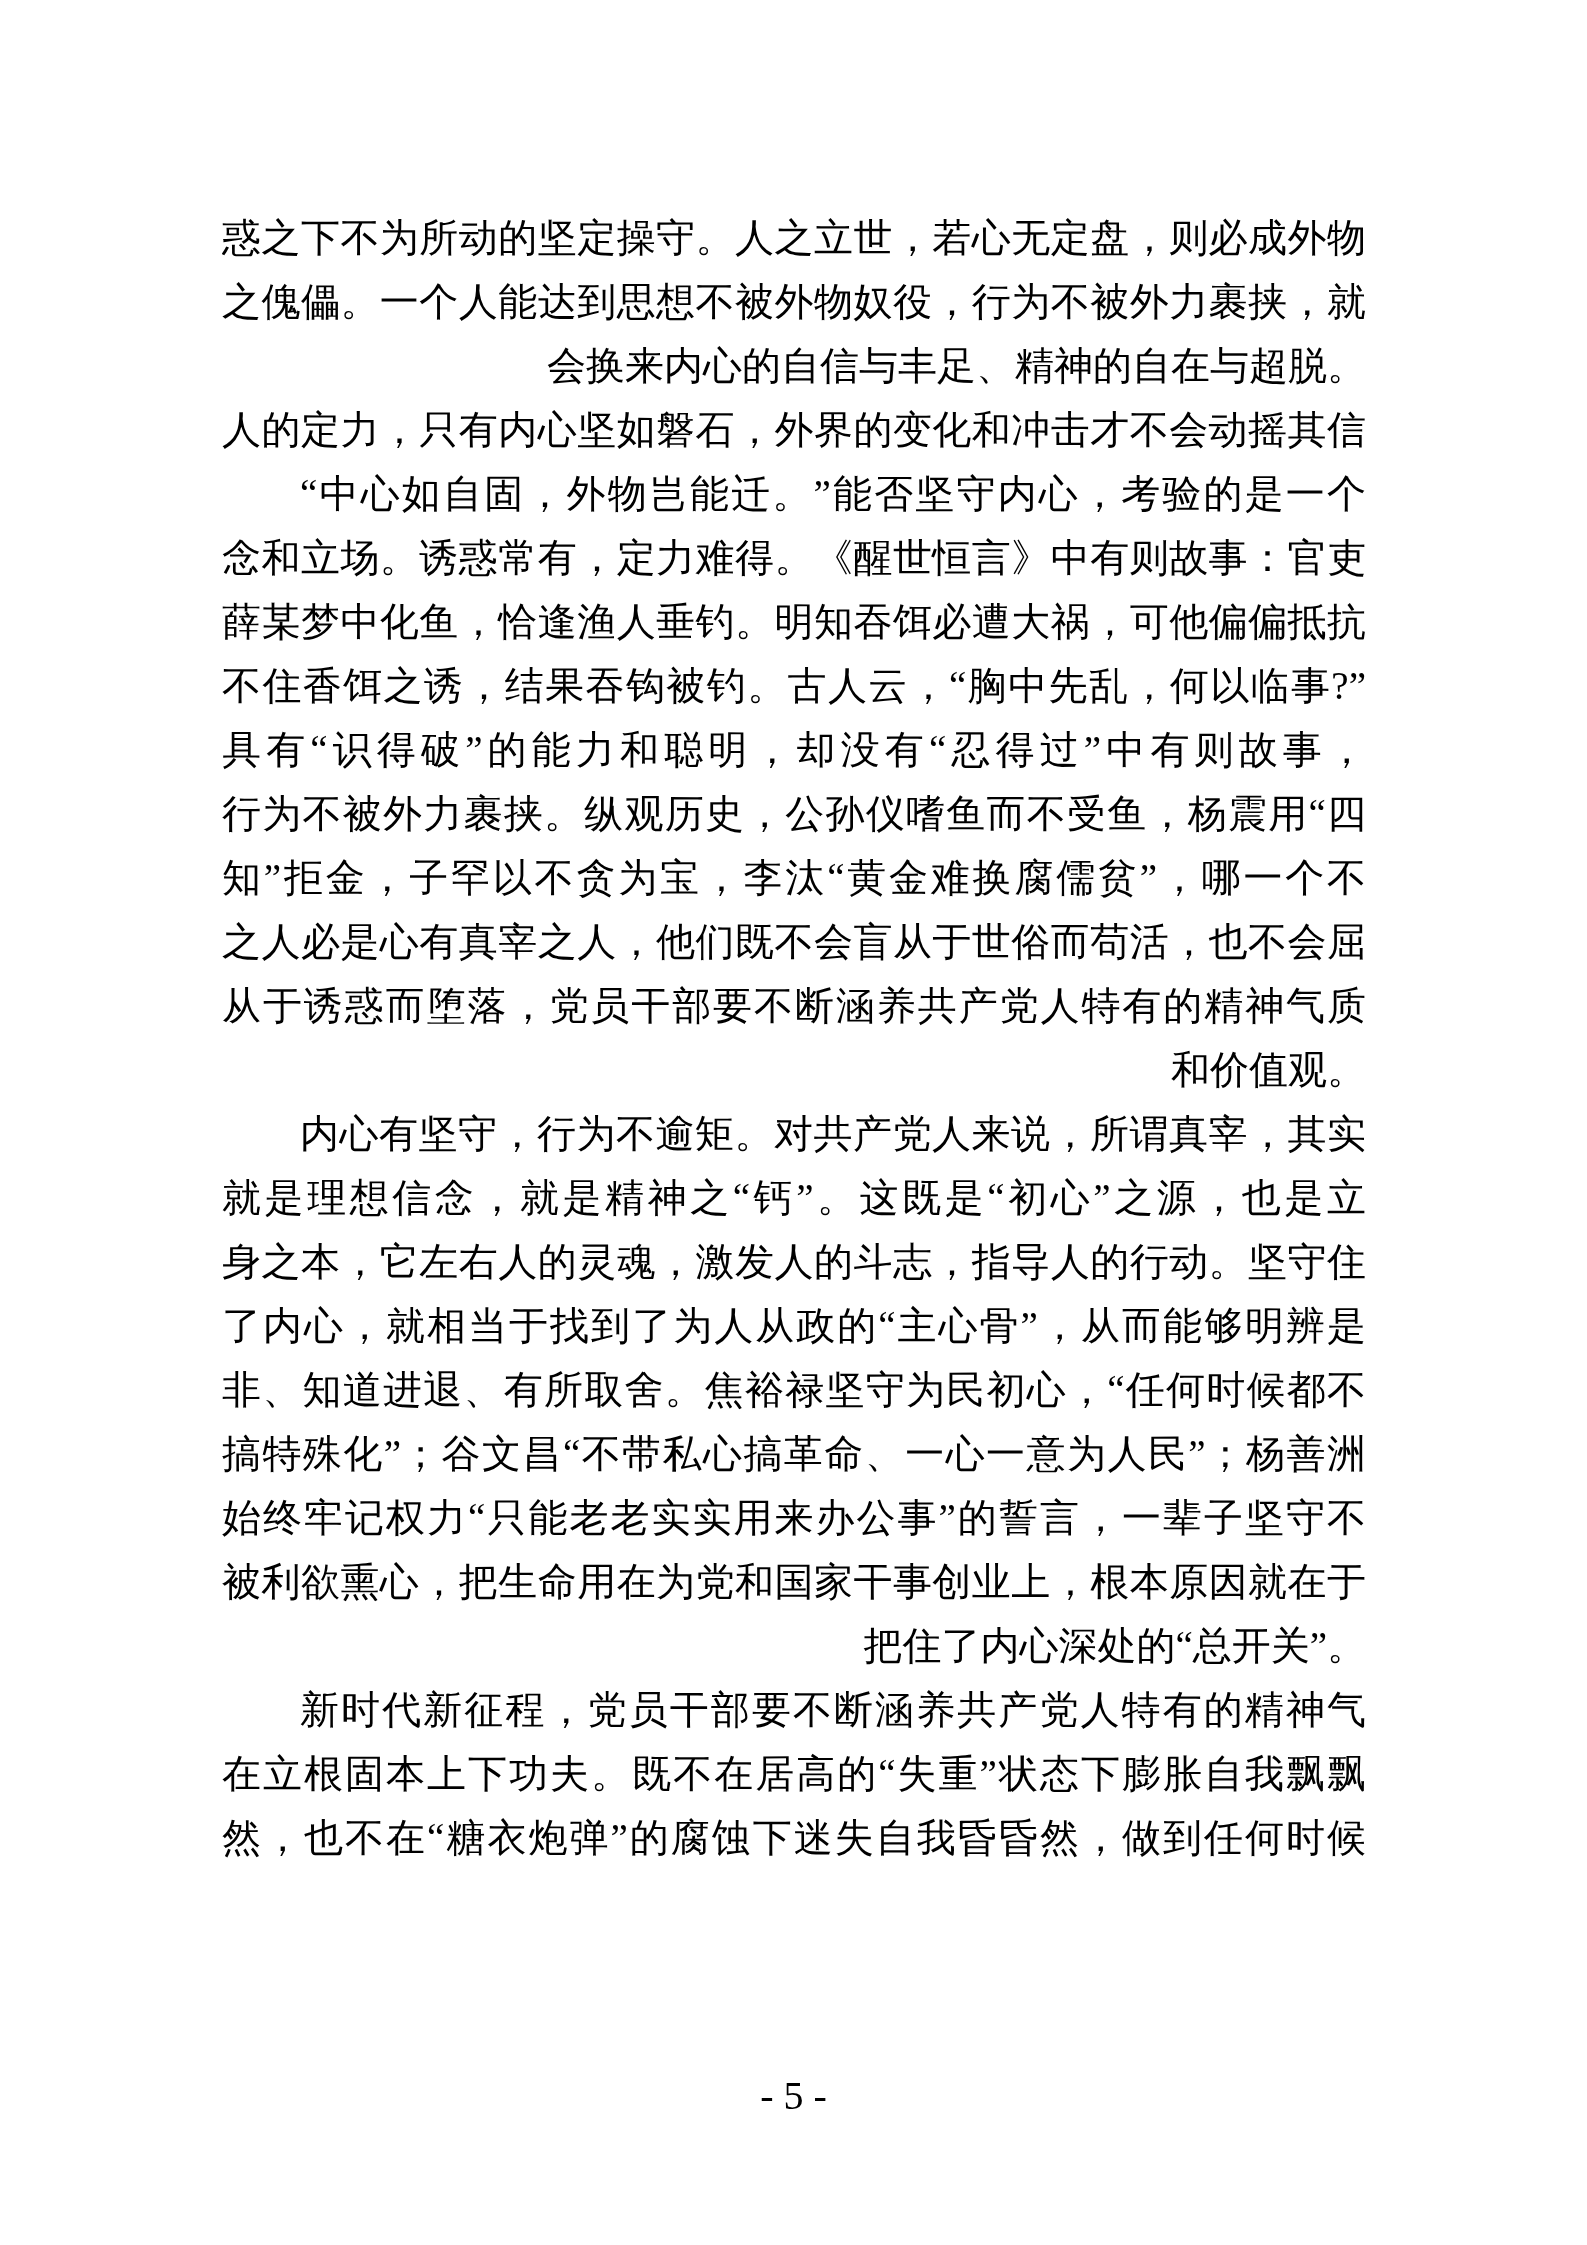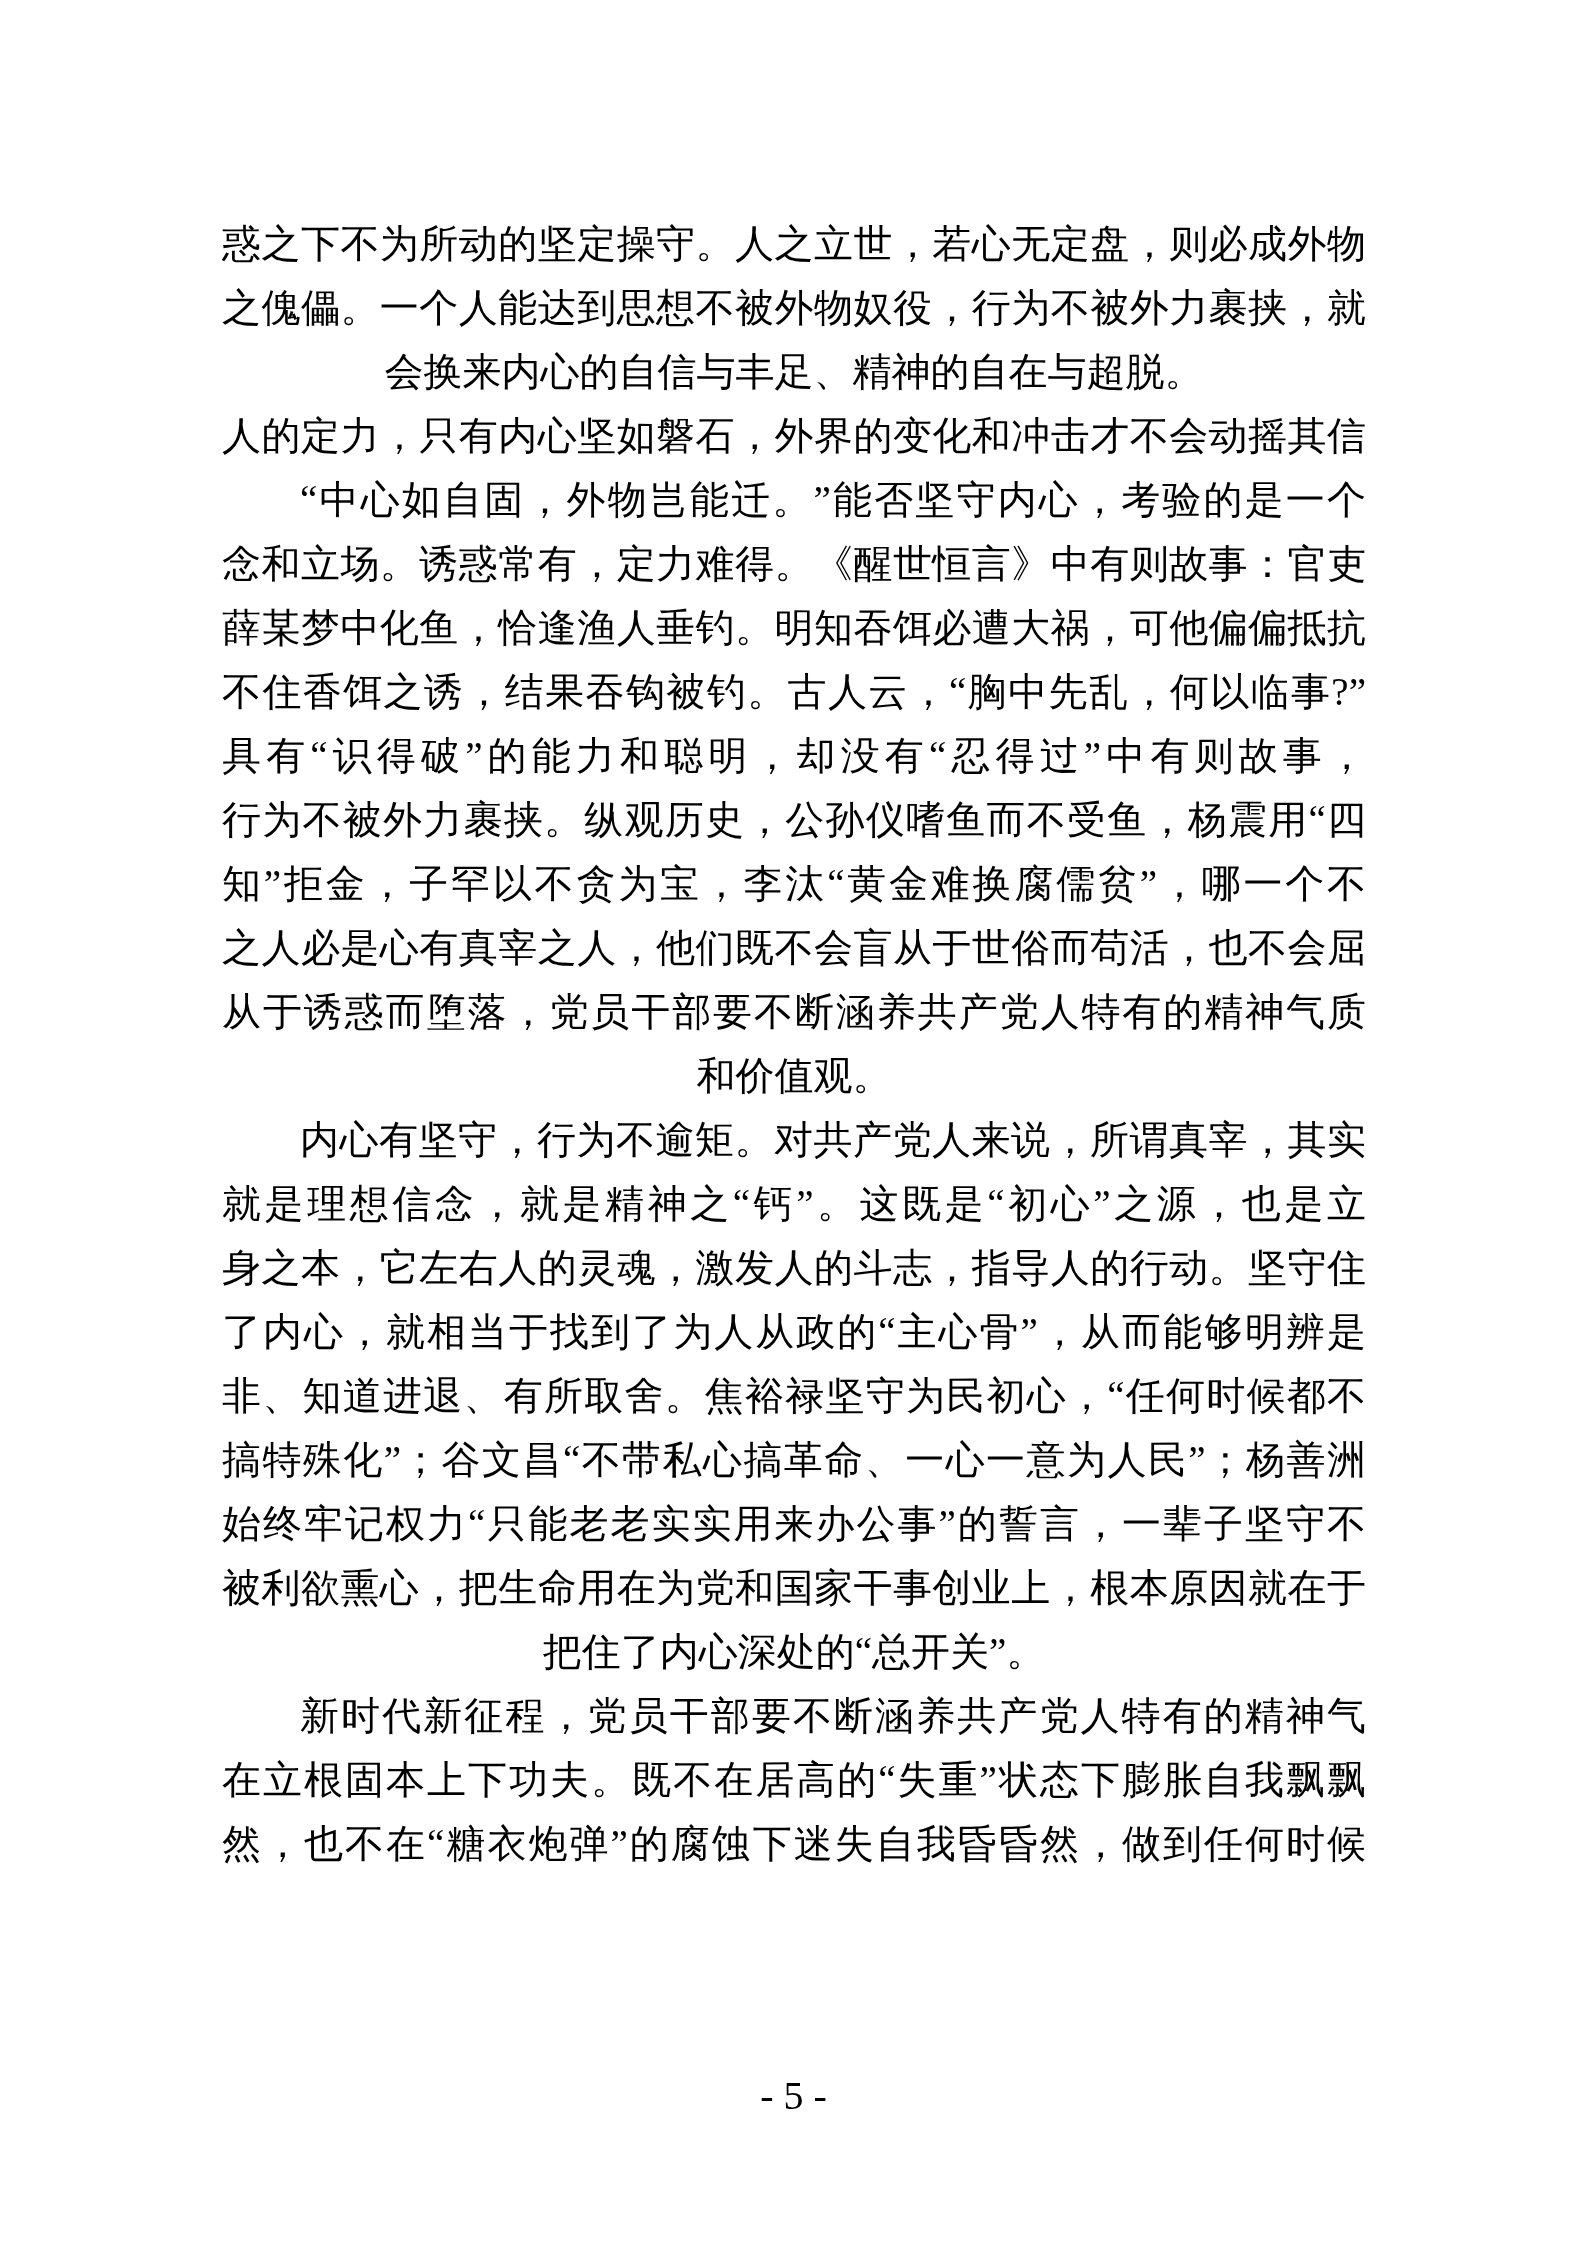--- a/index.html
+++ b/index.html
@@ -9,30 +9,30 @@
     height: 2245px;
     background: #ffffff;
     color: #000000;
     font-family: "Liberation Serif", "DejaVu Serif", serif;
     overflow: hidden;
     margin: 0 auto;
   }
   .text-body {
     position: absolute;
     left: 222px;
-    top: 212px;
+    top: 206px;
     width: 1144px;
     font-size: 39px;
     line-height: 64px;
   }
   .paragraph { margin: 0; padding: 0; }
   .line {
     height: 64px;
     overflow: hidden;
-    text-align: center;
+    text-align: right;
     white-space: nowrap;
   }
   .line.fill {
     white-space: normal;
     text-align: justify;
     text-align-last: justify;
   }
   .line.indent { text-indent: 78px; }
   .page-footer {
     position: absolute;

